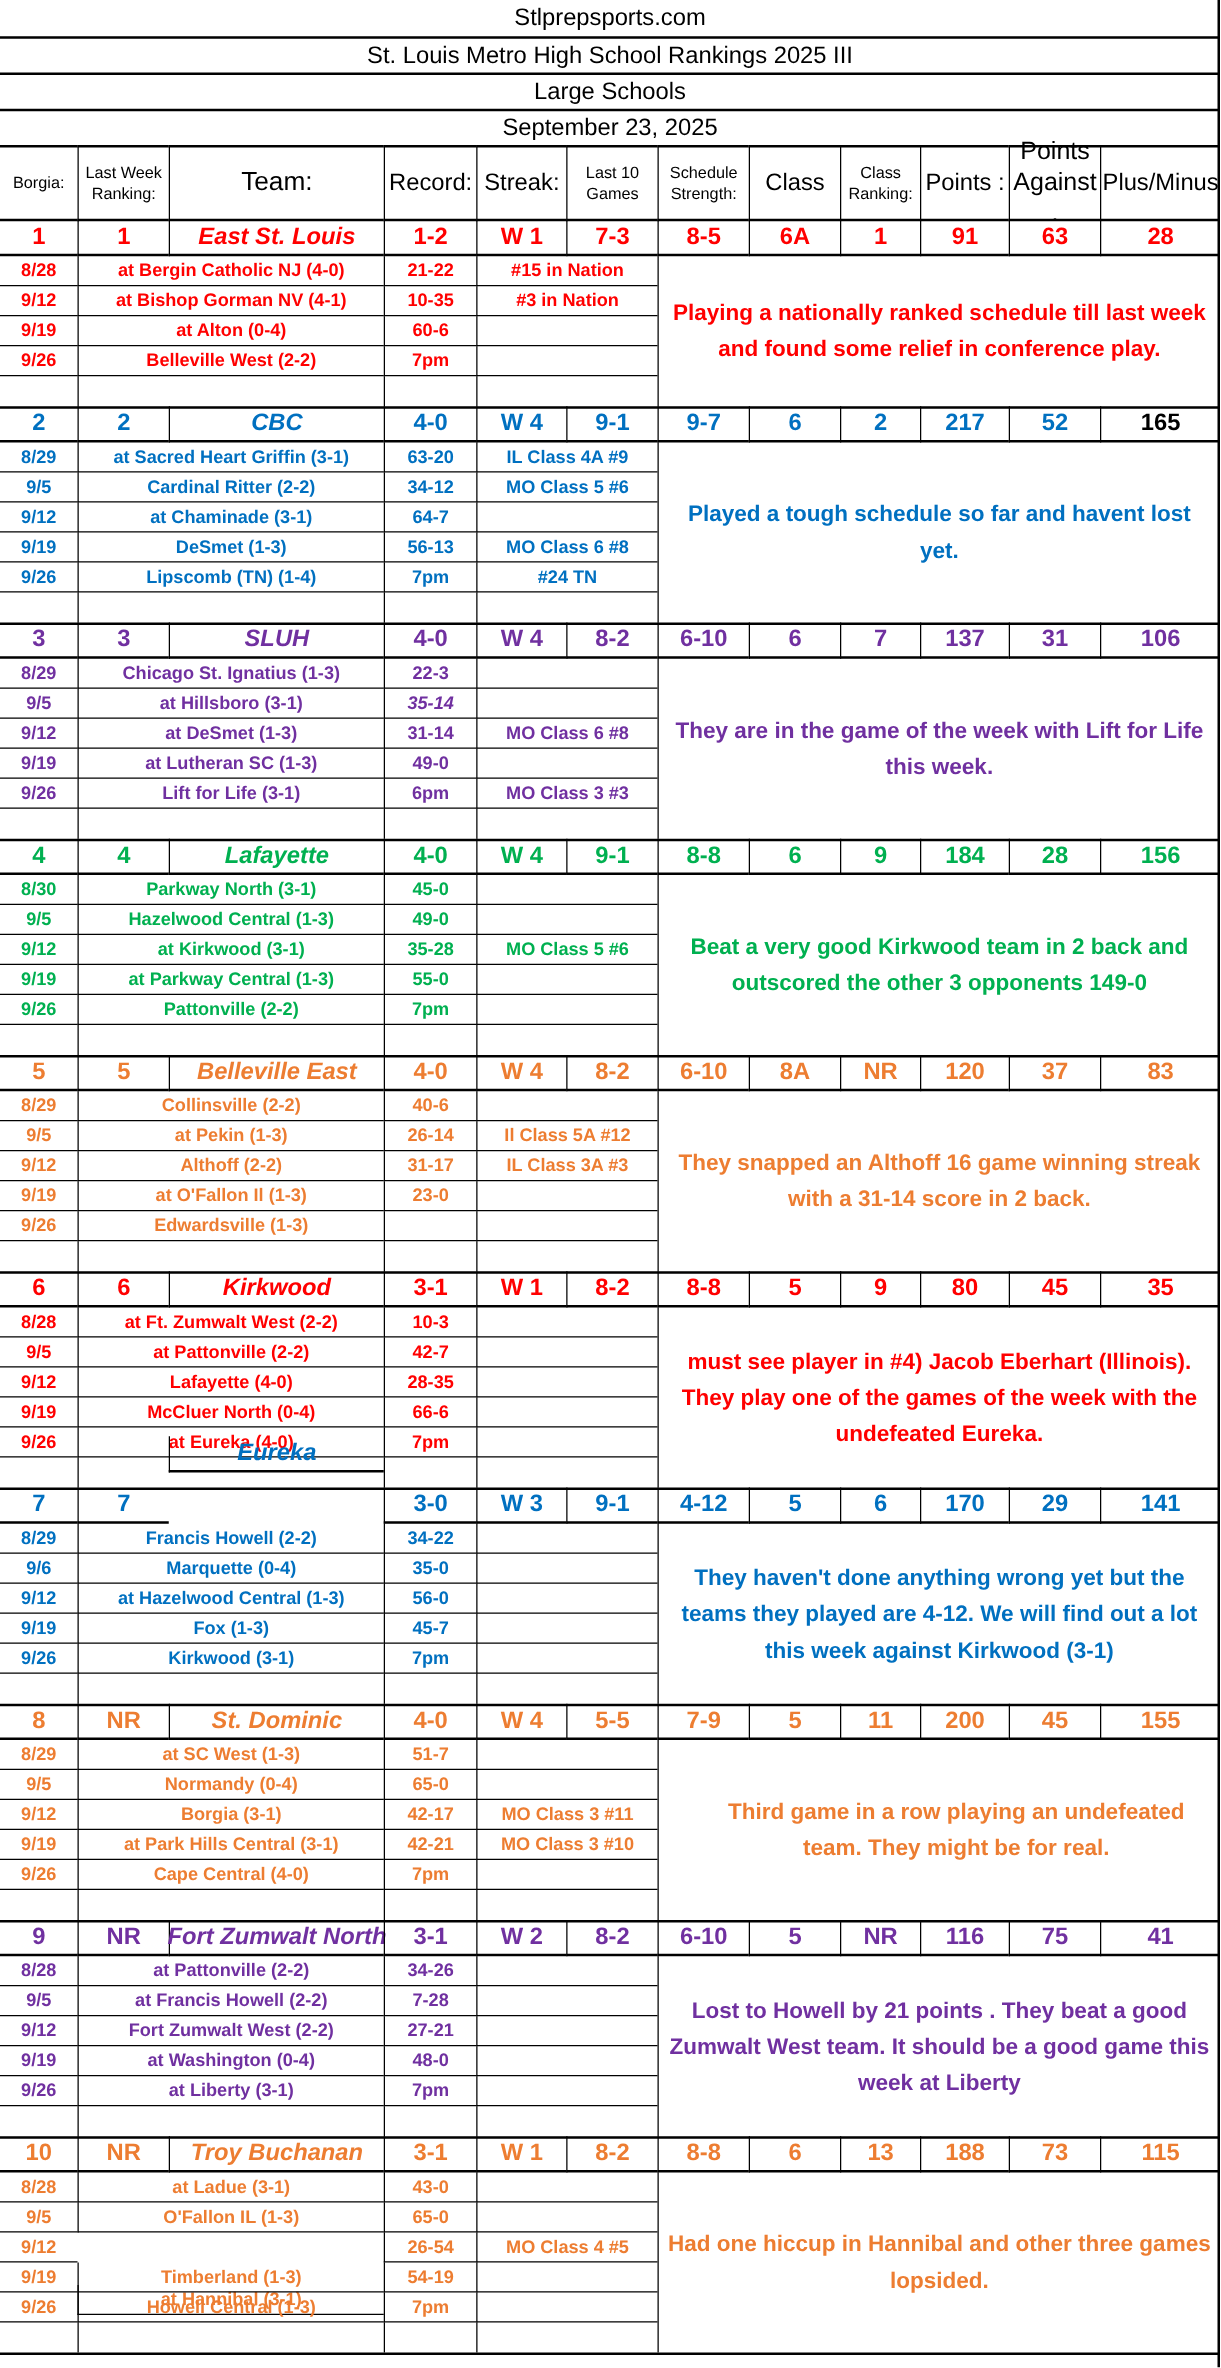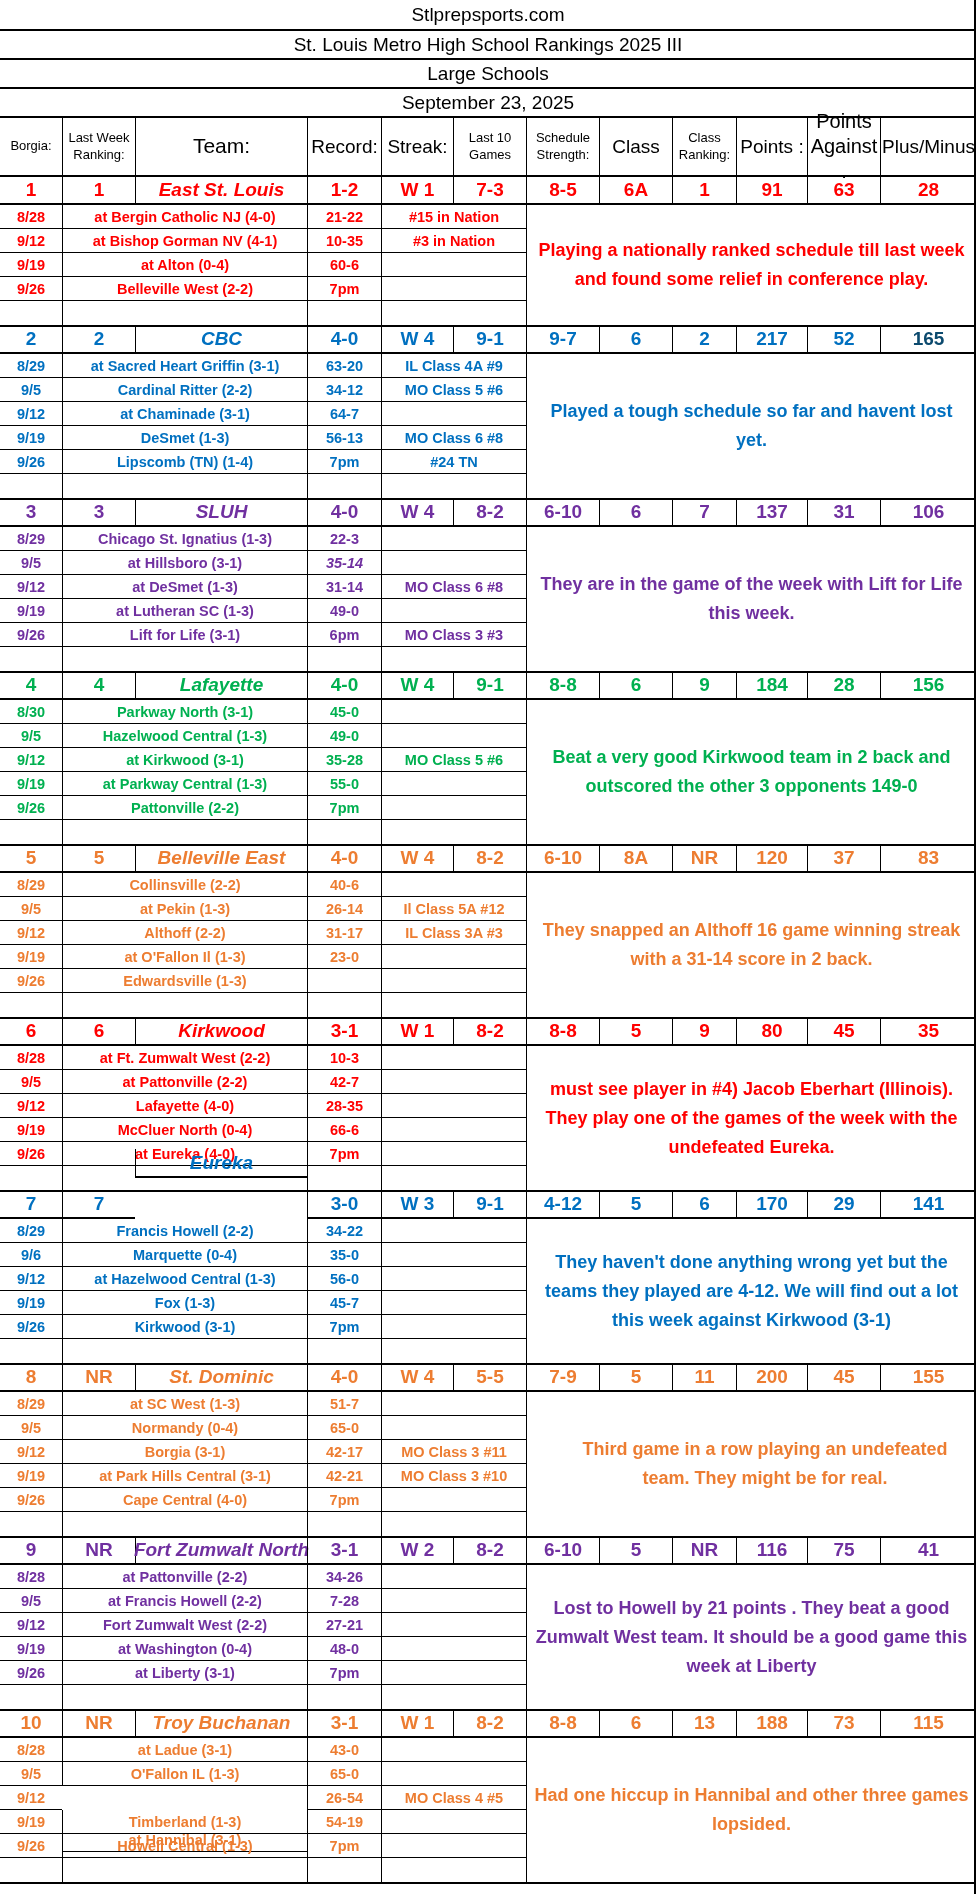--- a/index.html
+++ b/index.html
@@ -97,21 +97,21 @@
       <div class="cell vl" style="left: 62px; width: 73px; top: 325px; color: rgb(0, 112, 192);">2</div>
       <div class="cell vl team-name" style="left: 135px; width: 172px; top: 325px; color: rgb(0, 112, 192);">CBC</div>
       <div class="cell vl" style="left: 307px; width: 74px; top: 325px; color: rgb(0, 112, 192);">4-0</div>
       <div class="cell vl" style="left: 381px; width: 72px; top: 325px; color: rgb(0, 112, 192);">W 4</div>
       <div class="cell vl" style="left: 453px; width: 73px; top: 325px; color: rgb(0, 112, 192);">9-1</div>
       <div class="cell vl" style="left: 526px; width: 73px; top: 325px; color: rgb(0, 112, 192);">9-7</div>
       <div class="cell vl" style="left: 599px; width: 73px; top: 325px; color: rgb(0, 112, 192);">6</div>
       <div class="cell vl" style="left: 672px; width: 64px; top: 325px; color: rgb(0, 112, 192);">2</div>
       <div class="cell vl" style="left: 736px; width: 71px; top: 325px; color: rgb(0, 112, 192);">217</div>
       <div class="cell vl" style="left: 807px; width: 73px; top: 325px; color: rgb(0, 112, 192);">52</div>
-      <div class="cell vl" style="left: 880px; width: 96px; top: 325px; color: #0c4a6e;">165</div>
+      <div class="cell vl" style="left: 880px; width: 96px; top: 325px; color: #000000;">165</div>
     </div>
   <div class="game">
           <div class="cell" style="left: 0px; width: 62px; top: 354px; color: rgb(0, 112, 192);">8/29</div>
           <div class="cell vl" style="left: 62px; width: 245px; top: 354px; color: rgb(0, 112, 192);">at Sacred Heart Griffin (3-1)</div>
           <div class="cell vl" style="left: 307px; width: 74px; top: 354px; color: rgb(0, 112, 192);">63-20</div>
           <div class="cell vl" style="left: 381px; width: 145px; top: 354px; color: rgb(0, 112, 192);">IL Class 4A #9</div>
         </div>
         <div class="game">
           <div class="cell" style="left: 0px; width: 62px; top: 378px; color: rgb(0, 112, 192);">9/5</div>
           <div class="cell vl" style="left: 62px; width: 245px; top: 378px; color: rgb(0, 112, 192);">Cardinal Ritter (2-2)</div>

